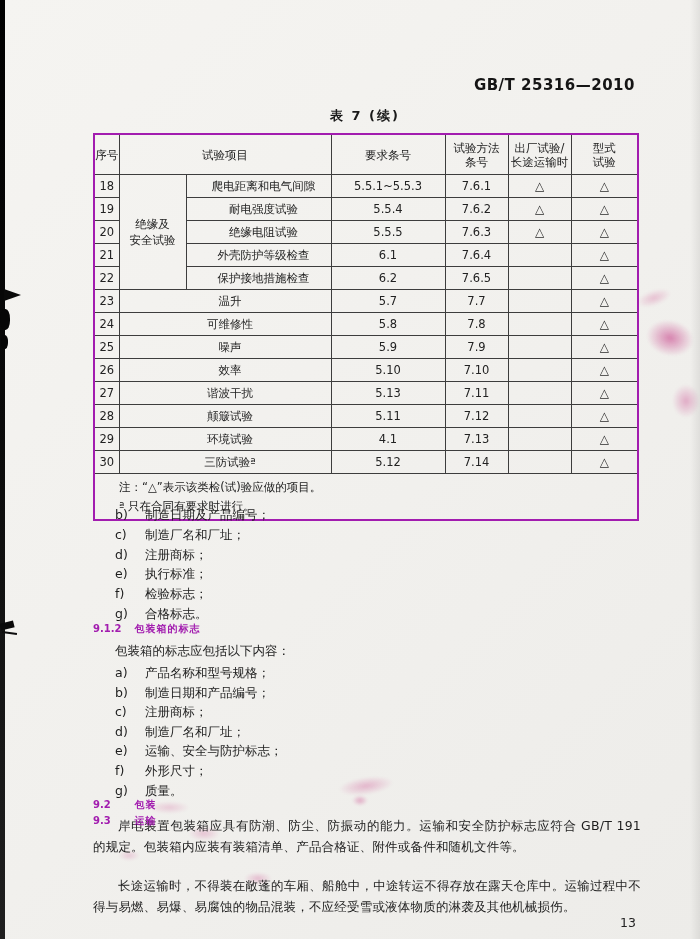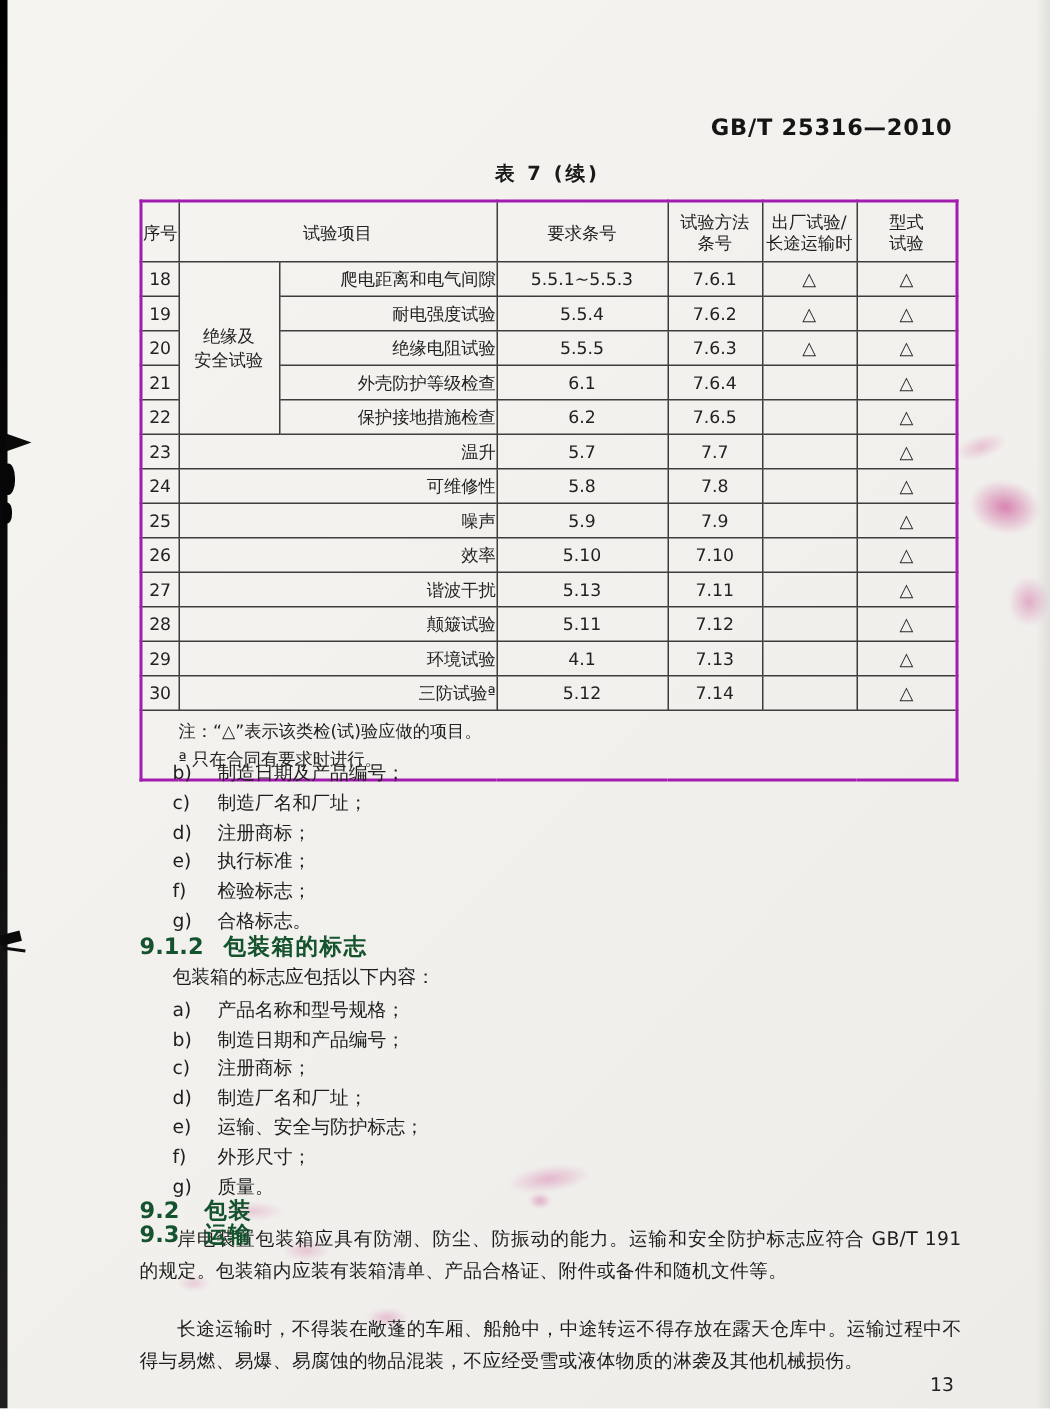--- a/index.html
+++ b/index.html
@@ -48,35 +48,35 @@
     letter-spacing:.5px;color:#151515;}
   .tbl-title{position:absolute;top:107px;left:93px;width:544px;text-align:center;
     font-size:13px;font-weight:bold;letter-spacing:2px;color:#1a1a1a;}
 
   
   table.std{position:absolute;top:133px;left:93px;width:544px;border-collapse:collapse;
     table-layout:fixed;font-size:11.5px;color:#222;border:2px solid #a21caf;}
   table.std th,table.std td{border:1px solid #3d3d3d;padding:0;height:22px;
     text-align:center;vertical-align:middle;font-weight:normal;line-height:14px;}
   table.std tr.hdr th{height:39px;}
-  table.std td.item{text-align:right;padding-left:10px;}
+  table.std td.item{text-align:center;padding-left:10px;}
   table.std td.grp{line-height:16px;}
   table.std td.tri{font-size:12px;color:#2a2a2a;}
   table.std td.notes{height:38px;text-align:left;vertical-align:top;padding:5px 6px 2px 24px;
     line-height:16px;}
   table.std td.notes .fline{margin-bottom:3px;}
 
   
   .blk{position:absolute;left:93px;width:548px;font-size:12.5px;color:#1d1d1d;}
   .lst .li{display:flex;}
   .lst1 .li{height:19.8px;line-height:19.8px;}
   .lst2 .li{height:19.6px;line-height:19.6px;}
   .lst .letter{flex:none;width:30px;margin-left:22px;}
   .lst .txt{flex:auto;}
-  .sec-h{font-weight:bold;font-size:15px;color:#14532d;}
+  .sec-h{font-weight:bold;font-size:10px;color:#a21caf;}
   .sec-h .num{display:inline-block;min-width:30px;}
   .sec-h .ttl{display:inline-block;margin-left:8px;letter-spacing:1px;}
   .intro{padding-left:22px;line-height:19.6px;}
   .para{text-align:justify;text-indent:2em;line-height:20.8px;letter-spacing:.2px;}
   .pageno{position:absolute;left:620px;top:915px;font-size:12.5px;color:#222;}
 </style>
 </head>
 <body>
 
 <div class="page">

